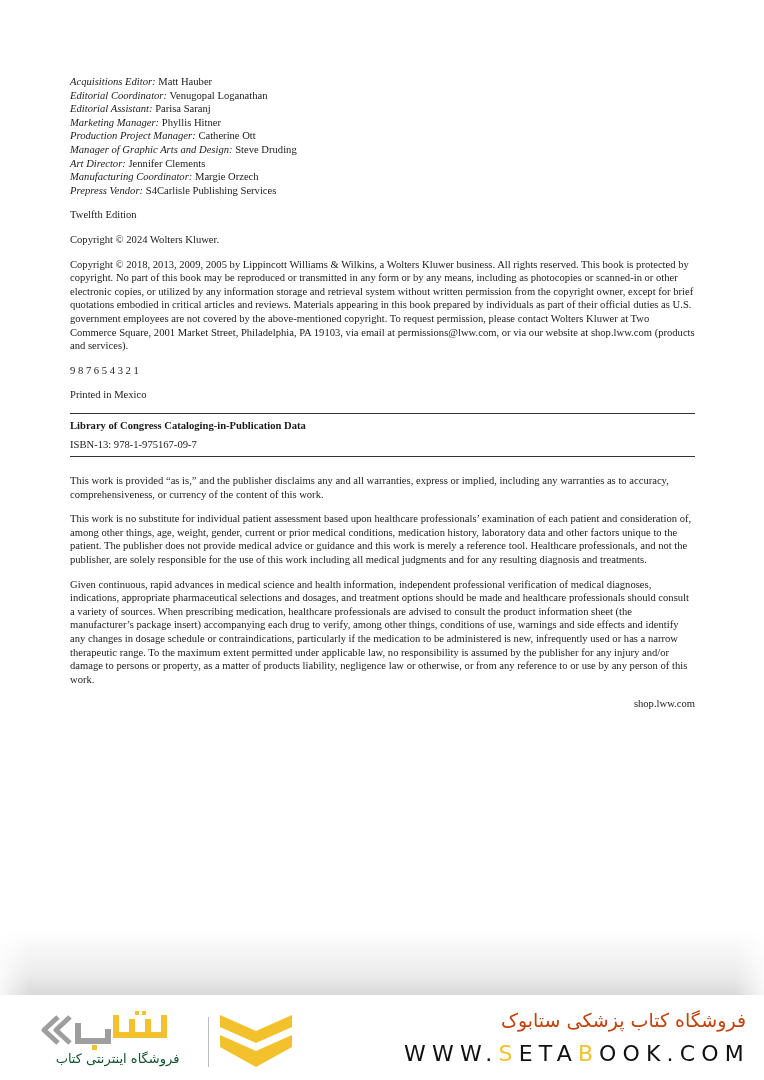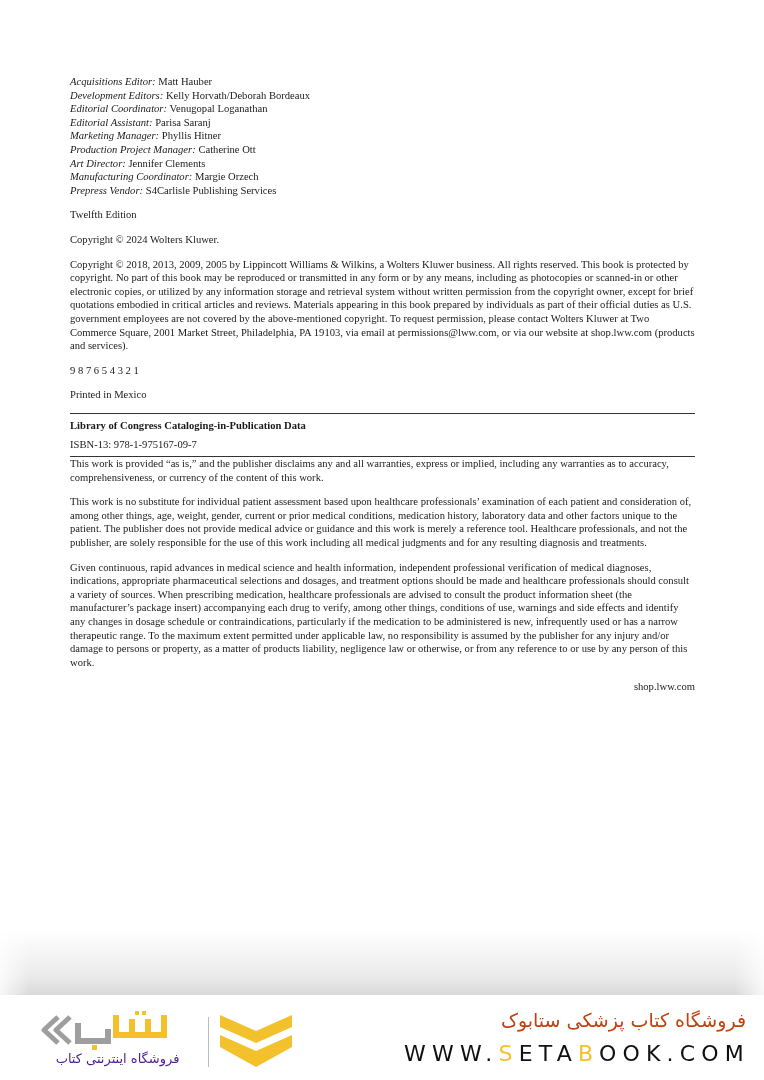--- a/index.html
+++ b/index.html
@@ -25,32 +25,32 @@
 
   .para { margin-bottom: 11px; }
   .edition { margin-bottom: 11px; }
 
   .rule { border-top: 1.3px solid #333; width: 625px; }
   .cip { padding: 5px 0 4px 0; }
   .cip-line { margin-bottom: 6px; }
   .cip-line.bold { font-weight: bold; }
   .cip-line:last-child { margin-bottom: 0; }
 
-  .disclaimer-block { margin-top: 0; }
+  .disclaimer-block { margin-top: 17px; }
   .center-url { text-align: right; margin-top: 11px; }
 
   
   .banner { position: absolute; left: 0; top: 995px; width: 764px; height: 85px; background: #ffffff; }
   .logo-area { position: absolute; left: 36px; top: 12px; width: 260px; height: 66px; }
   .logo-word {
     position: absolute; left: 0; top: 2px; width: 160px; height: 42px;
   }
   .logo-tagline {
     position: absolute; left: 4px; top: 44px; width: 155px;
-    font-family: "DejaVu Sans", sans-serif; font-size: 13px; color: #4c1d95; text-align: center; direction: rtl;
+    font-family: "DejaVu Sans", sans-serif; font-size: 13px; color: #14532d; text-align: center; direction: rtl;
   }
   .logo-divider { position: absolute; left: 172px; top: 10px; width: 1px; height: 50px; background: #bdbdbd; }
   .logo-chevron { position: absolute; left: 182px; top: 6px; width: 76px; height: 56px; }
 
   .shop-title {
     position: absolute; right: 18px; top: 14px;
     font-family: "DejaVu Sans", sans-serif; font-size: 19px; color: #c2410c; direction: rtl; white-space: nowrap;
   }
   .shop-url {
     position: absolute; right: 14px; top: 46px;
@@ -59,25 +59,25 @@
   .shop-url .accent { color: #f3c12b; }
 </style>
 </head>
 <body>
 
 <div class="page">
   <div class="content">
 
     <div class="credits">
       <div class="credit-line"><span class="credit-role">Acquisitions Editor:</span> <span>Matt Hauber</span></div>
-      <div class="credit-line"><span class="credit-role">Development Editors:</span> <span>Kelly Horvath/Deborah Bordeaux</span></div>
       <div class="credit-line"><span class="credit-role">Editorial Coordinator:</span> <span>Venugopal Loganathan</span></div>
       <div class="credit-line"><span class="credit-role">Editorial Assistant:</span> <span>Parisa  Saranj</span></div>
       <div class="credit-line"><span class="credit-role">Marketing Manager:</span> <span>Phyllis Hitner</span></div>
       <div class="credit-line"><span class="credit-role">Production Project Manager:</span> <span>Catherine Ott</span></div>
+      <div class="credit-line"><span class="credit-role">Manager of Graphic Arts and Design:</span> <span>Steve Druding</span></div>
       <div class="credit-line"><span class="credit-role">Art Director:</span> <span>Jennifer Clements</span></div>
       <div class="credit-line"><span class="credit-role">Manufacturing Coordinator:</span> <span>Margie Orzech</span></div>
       <div class="credit-line"><span class="credit-role">Prepress Vendor:</span> <span>S4Carlisle Publishing Services</span></div>
     </div>
 
     <div class="edition">Twelfth Edition</div>
     <div class="para">Copyright © 2024 Wolters Kluwer.</div>
     <div class="para">Copyright © 2018, 2013, 2009, 2005 by Lippincott Williams &amp; Wilkins, a Wolters Kluwer business. All rights reserved. This book is protected by copyright. No part of this book may be reproduced or transmitted in any form or by any means, including as photocopies or scanned-in or other electronic copies, or utilized by any information storage and retrieval system without written permission from the copyright owner, except for brief quotations embodied in critical articles and reviews. Materials appearing in this book prepared by individuals as part of their official duties as U.S. government employees are not covered by the above-mentioned copyright. To request permission, please contact Wolters Kluwer at Two  Commerce Square, 2001 Market Street, Philadelphia, PA  19103, via email at permissions@lww.com, or via our website at shop.lww.com (products and  services).</div>
     <div class="para">9 8 7 6 5 4 3 2 1</div>
     <div class="para">Printed in Mexico</div>

